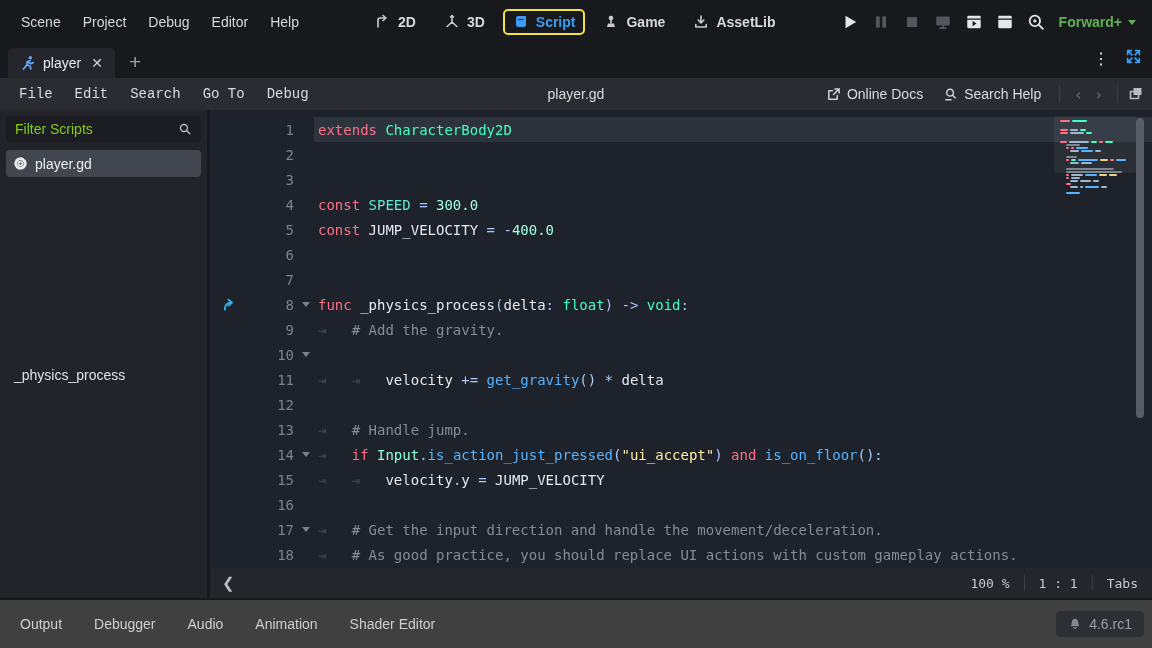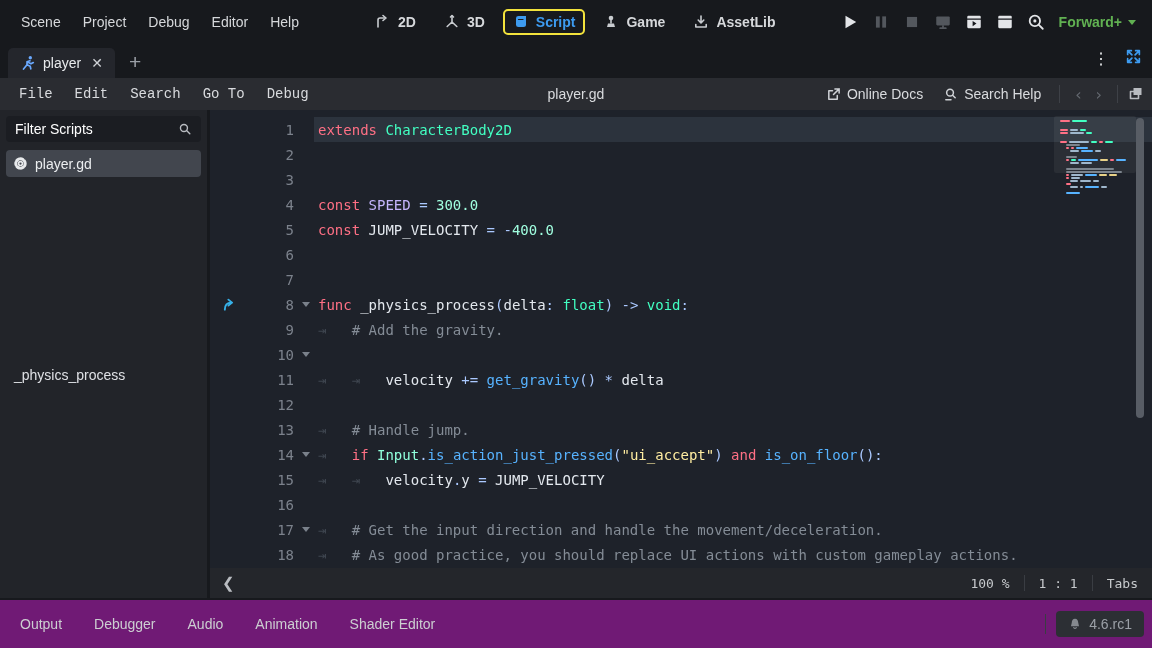--- a/index.html
+++ b/index.html
@@ -39,21 +39,21 @@
   .tb-action svg { width:15px; height:15px; color:#cfd2d6; }
   .tb-sep { width:1px; height:18px; background:#3e4147; margin:0 6px; }
   .nav-arrow { color:#63686f; font-size:16px; padding:0 5px; font-family:"DejaVu Sans",sans-serif; }
   .float-btn svg { width:16px; height:16px; color:#b9bcc1; }
 
   
   .main { display:flex; height:488px; }
   .sidebar { width:210px; background:#222429; border-right:3px solid #17191d; display:flex; flex-direction:column; padding:6px; }
   .filter-row { display:flex; gap:4px; align-items:center; }
   .filter-input { flex:1; background:#1b1d22; border-radius:4px; height:26px; display:flex; align-items:center; padding:0 9px; }
-  .filter-input .ph { color:#ffffff; flex:1; }
+  .filter-input .ph { color:#84cc16; flex:1; }
   .filter-input svg { width:14px; height:14px; color:#b9bcc1; }
   .sort-btn { width:26px; height:26px; display:flex; align-items:center; justify-content:center; }
   .sort-btn svg { width:16px; height:16px; color:#c6c9cd; }
   .scripts-list { height:212px; padding-top:8px; }
   .script-item { display:flex; align-items:center; gap:7px; height:27px; padding:0 7px; border-radius:4px; color:#eceef0; }
   .script-item.selected { background:#42464e; }
   .script-item svg { width:15px; height:15px; color:#e8eaec; }
   .methods-list { flex:1; padding-top:10px; }
   .method-item { padding:3px 8px; color:#dfe1e5; }
 
@@ -79,21 +79,21 @@
   .mm-scroll { position:absolute; right:2px; top:2px; width:8px; height:300px; background:#585d65; border-radius:4px; }
 
   
   .estatus { height:30px; background:#24262b; display:flex; align-items:center; padding:0 12px; font-family:"DejaVu Sans Mono",monospace; font-size:13px; color:#c6c9cc; }
   .estatus .collapse { font-family:"DejaVu Sans",sans-serif; color:#b9bcc1; font-size:15px; }
   .estatus-right { margin-left:auto; display:flex; align-items:center; }
   .es-item { padding:0 14px; }
   .es-sep { width:1px; height:16px; background:#3a3d43; }
 
   
-  .bottom { height:50px; background:#701a75; border-top:2px solid #17191d; display:flex; align-items:center; padding:0 8px; }
+  .bottom { height:50px; background:#404040; border-top:2px solid #17191d; display:flex; align-items:center; padding:0 8px; }
   .panel-btn { padding:6px 12px; margin-right:8px; color:#ccced1; border-radius:3px; }
   .bottom-right { margin-left:auto; display:flex; align-items:center; }
   .b-sep { width:1px; height:20px; background:#3a3d43; margin-right:10px; }
   .version-pill { display:flex; align-items:center; gap:7px; background:#2c2f34; border-radius:4px; padding:5px 12px; color:#9ba0a7; }
   .version-pill svg { width:14px; height:14px; color:#85898f; }
 </style>
 </head>
 <body>
 
 <div class="topbar">
@@ -314,21 +314,21 @@
           <div class="crow">
             <div class="bp-col"></div>
             <div class="ln-col">3</div>
             <div class="fold-col"></div>
             <div class="ctext"></div>
           </div>
           <div class="crow">
             <div class="bp-col"></div>
             <div class="ln-col">4</div>
             <div class="fold-col"></div>
-            <div class="ctext"><span style="color: rgb(255, 112, 133);">const </span><span style="color: #c4b5fd;">SPEED </span><span style="color: rgb(171, 201, 255);">= </span><span style="color: rgb(161, 255, 224);">300.0</span></div>
+            <div class="ctext"><span style="color: rgb(255, 112, 133);">const </span><span style="color: #5eead4;">SPEED </span><span style="color: rgb(171, 201, 255);">= </span><span style="color: rgb(161, 255, 224);">300.0</span></div>
           </div>
           <div class="crow">
             <div class="bp-col"></div>
             <div class="ln-col">5</div>
             <div class="fold-col"></div>
             <div class="ctext"><span style="color: rgb(255, 112, 133);">const </span><span style="color: rgb(227, 232, 238);">JUMP_VELOCITY </span><span style="color: rgb(171, 201, 255);">= </span><span style="color: rgb(171, 201, 255);">-</span><span style="color: rgb(161, 255, 224);">400.0</span></div>
           </div>
           <div class="crow">
             <div class="bp-col"></div>
             <div class="ln-col">6</div>

